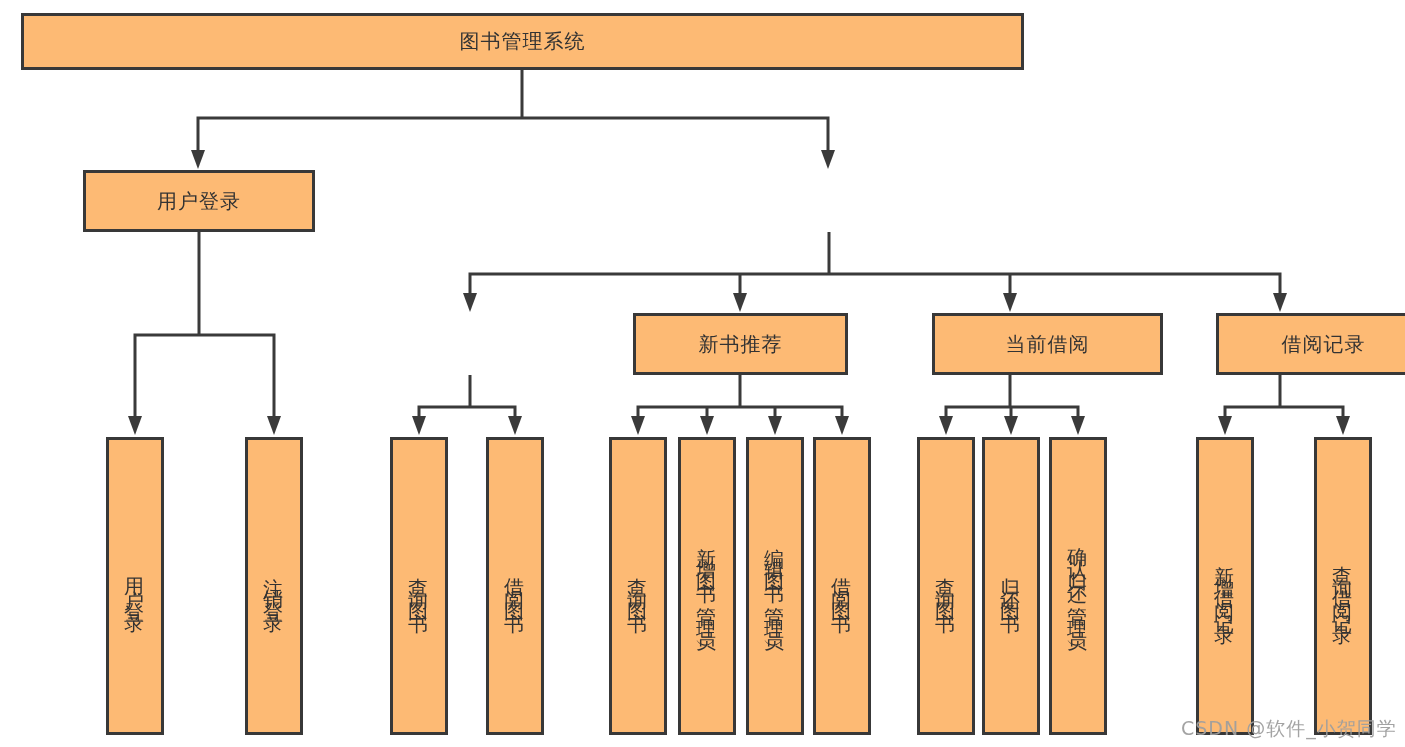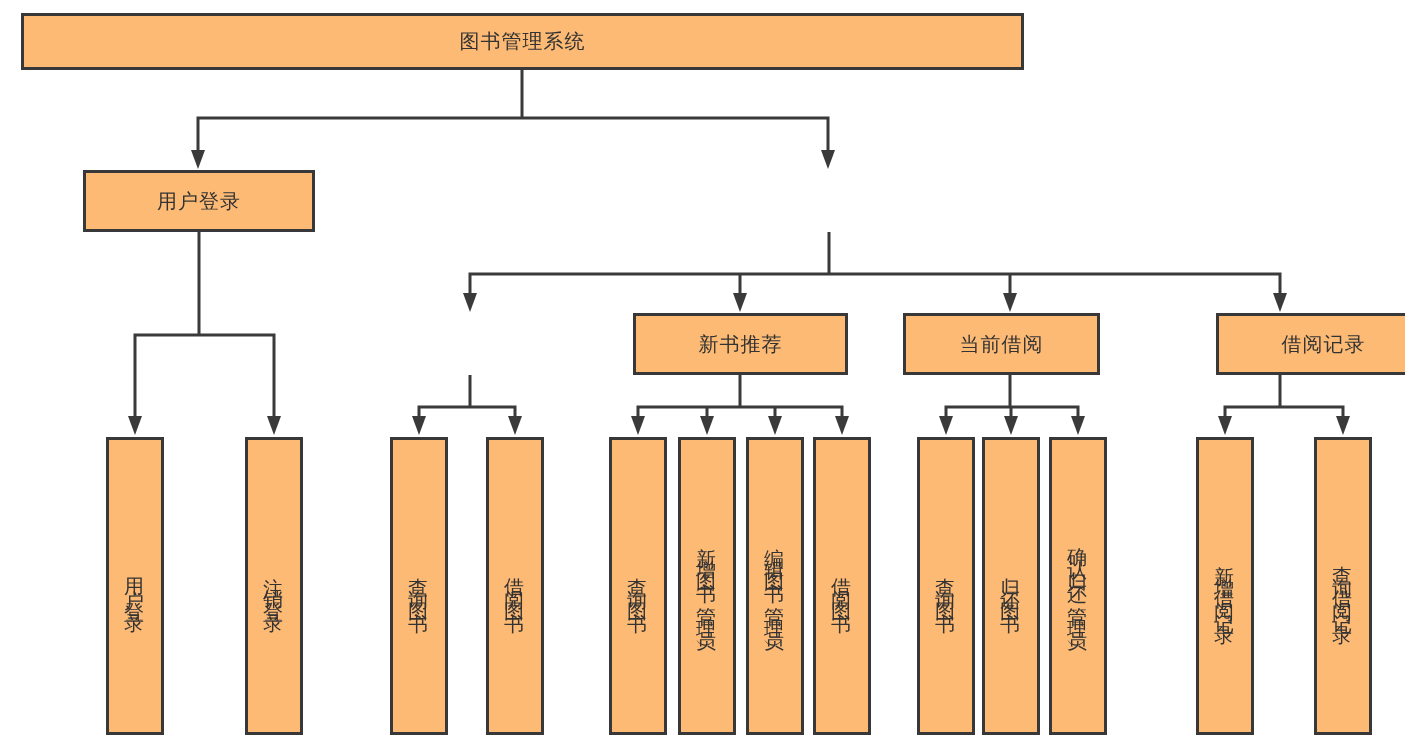--- a/index.html
+++ b/index.html
@@ -92,34 +92,35 @@
       <path class="arrowhead" d="M1218 416 L1232 416 L1225 435 Z"></path>
       <path class="arrowhead" d="M1336 416 L1350 416 L1343 435 Z"></path>
     </g>
   </svg>
 
   <div class="box h" style="left:21px; top:13px; width:1003px; height:57px">图书管理系统</div>
 
   <div class="box h" style="left:83px; top:170px; width:232px; height:62px">用户登录</div>
 
   <div class="box h" style="left:633px; top:313px; width:215px; height:62px">新书推荐</div>
-  <div class="box h" style="left:903px; top:313px; width:197px; height:62px">当前借阅</div>
+  <div class="box h" style="left:932px; top:313px; width:231px; height:62px">当前借阅</div>
   <div class="box h" style="left:1216px; top:313px; width:215px; height:62px">借阅记录</div>
 
   <div class="box v" style="left:106px; top:437px; width:58px; height:298px">用户登录</div>
   <div class="box v" style="left:245px; top:437px; width:58px; height:298px">注销登录</div>
 
   <div class="box v" style="left:390px; top:437px; width:58px; height:298px">查询图书</div>
   <div class="box v" style="left:486px; top:437px; width:58px; height:298px">借阅图书</div>
 
   <div class="box v" style="left:609px; top:437px; width:58px; height:298px">查询图书</div>
   <div class="box v" style="left:678px; top:437px; width:58px; height:298px">新增图书（管理员）</div>
   <div class="box v" style="left:746px; top:437px; width:58px; height:298px">编辑图书（管理员）</div>
   <div class="box v" style="left:813px; top:437px; width:58px; height:298px">借阅图书</div>
 
   <div class="box v" style="left:917px; top:437px; width:58px; height:298px">查询图书</div>
   <div class="box v" style="left:982px; top:437px; width:58px; height:298px">归还图书</div>
   <div class="box v" style="left:1049px; top:437px; width:58px; height:298px">确认归还（管理员）</div>
 
   <div class="box v" style="left:1196px; top:437px; width:58px; height:298px">新增借阅记录</div>
   <div class="box v" style="left:1314px; top:437px; width:58px; height:298px">查询借阅记录</div>
 
+  <span class="watermark">CSDN @软件_小贺同学</span>
 </div>
 
 </body></html>

